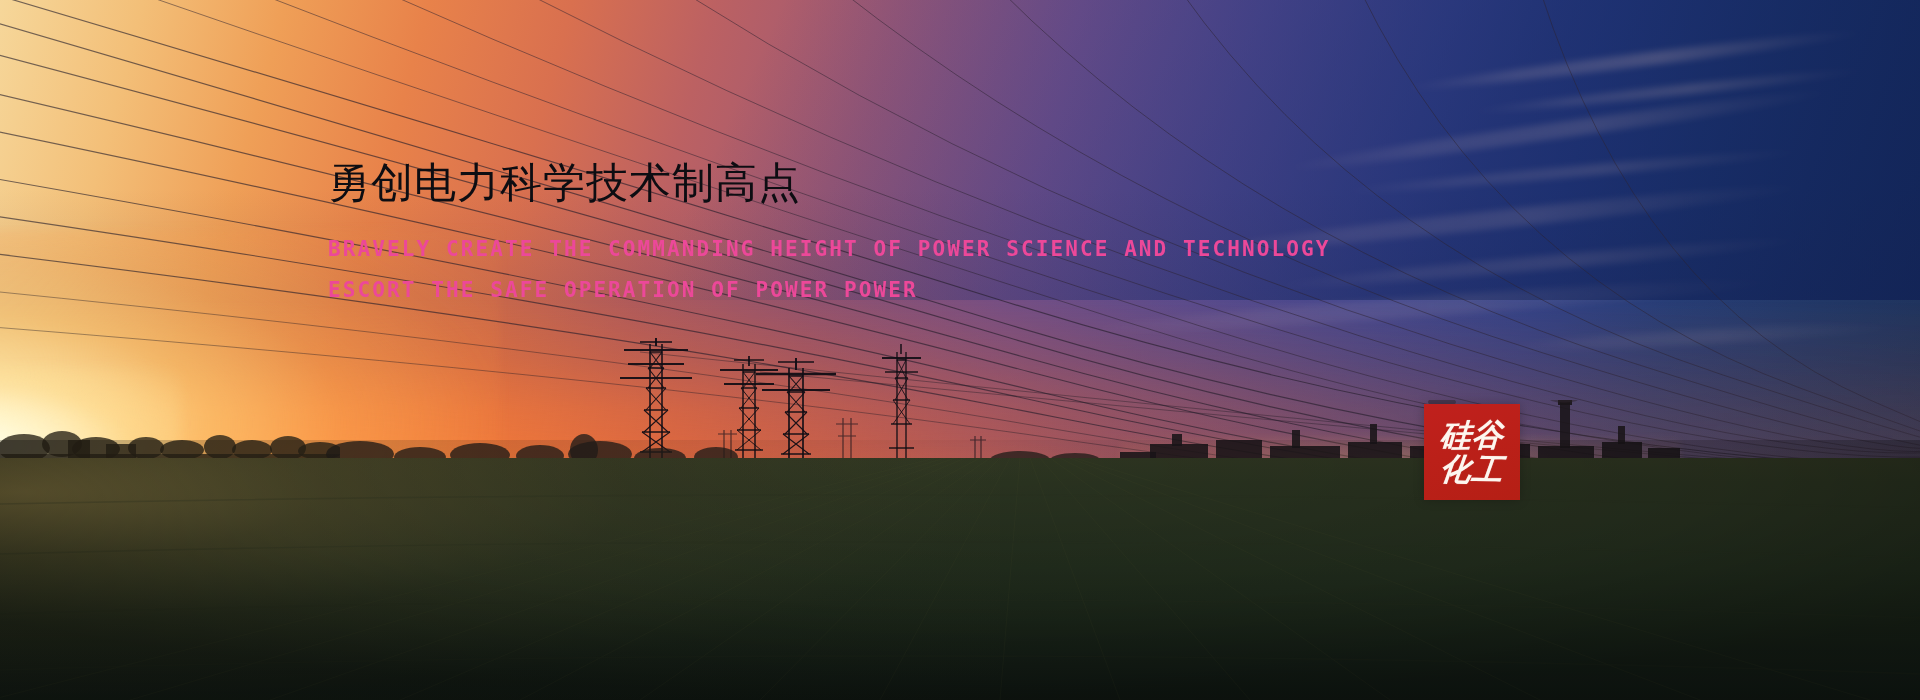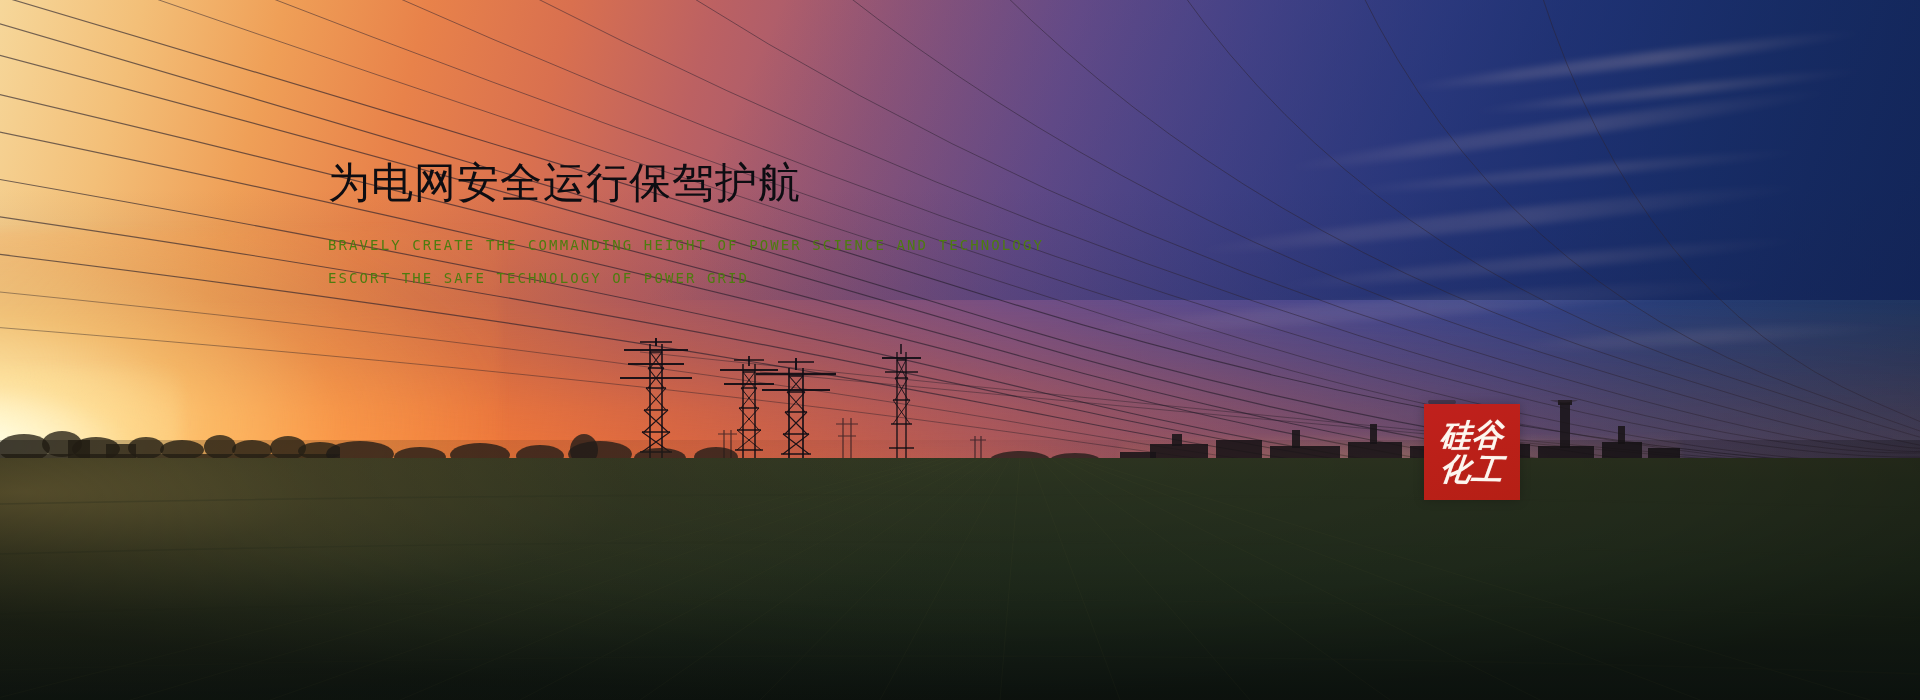--- a/index.html
+++ b/index.html
@@ -157,24 +157,24 @@
   .headline {
     font-family:"DejaVu Sans", sans-serif;
     font-size:42px;
     line-height:1.34;
     letter-spacing:1px;
     color:#0d0d12;
     white-space:nowrap;
   }
   .subline {
     font-family:"DejaVu Sans Mono", monospace;
-    font-size:14px;
-    font-weight:normal;
+    font-size:21px;
+    font-weight:bold;
     letter-spacing:2.1px;
-    color:#4d7c0f;
+    color:#ec4899;
     white-space:nowrap;
   }
   .sub1 { margin-top:26px; }
   .sub2 { margin-top:17px; }
 
   
   .stamp {
     position:absolute; left:1424px; top:404px; width:96px; height:96px;
     background:linear-gradient(160deg, #c0201d 0%, #bb2019 45%, #b51f15 100%);
     display:flex; flex-direction:column;
@@ -382,23 +382,23 @@
     <g stroke="#2a3120" stroke-opacity="0.5" fill="none" stroke-width="1.4">
       <path d="M0,46 Q960,26 1920,50"></path>
       <path d="M0,96 Q960,70 1920,100"></path>
       <path d="M0,156 Q960,126 1920,160"></path>
       <path d="M0,212 Q960,182 1920,216"></path>
     </g>
   </svg>
   <div class="ground-vignette"></div>
 
   <div class="textblock">
-    <div class="headline">为电网安全运行保驾护航</div>
+    <div class="headline">勇创电力科学技术制高点</div>
     <div class="subline sub1">BRAVELY CREATE THE COMMANDING HEIGHT OF POWER SCIENCE AND TECHNOLOGY</div>
-    <div class="subline sub2">ESCORT THE SAFE TECHNOLOGY OF POWER GRID</div>
+    <div class="subline sub2">ESCORT THE SAFE OPERATION OF POWER POWER</div>
   </div>
 
   <div class="stamp">
     <div class="stamp-line l1">硅谷</div>
     <div class="stamp-line l2">化工</div>
   </div>
 
 </div>
 
 </body></html>

